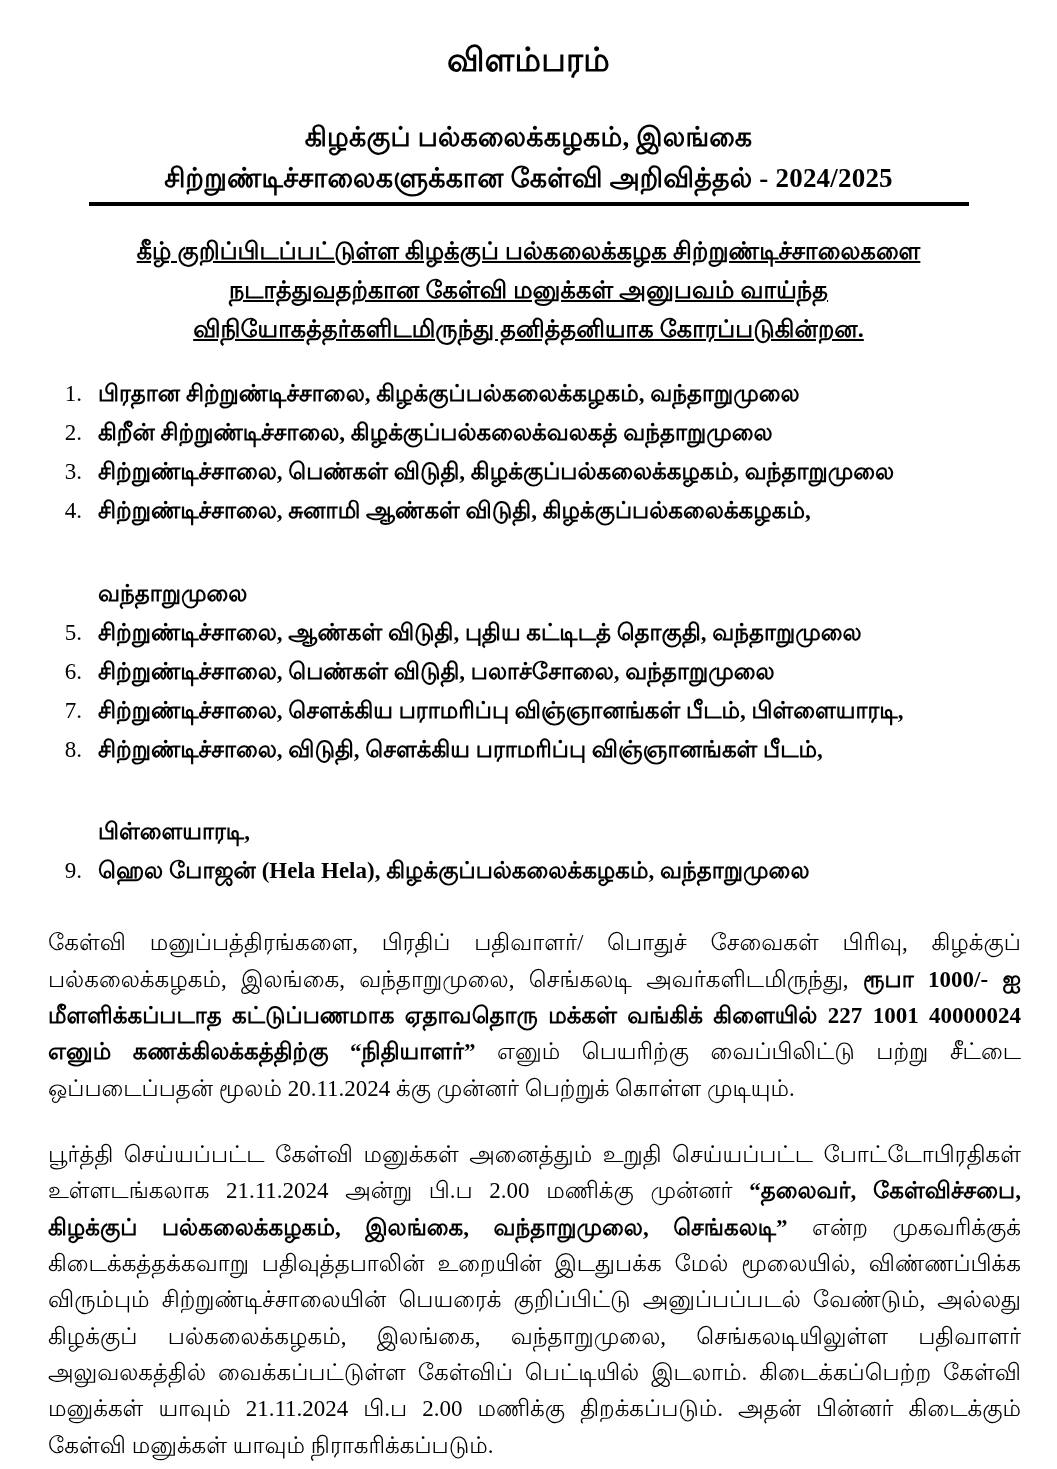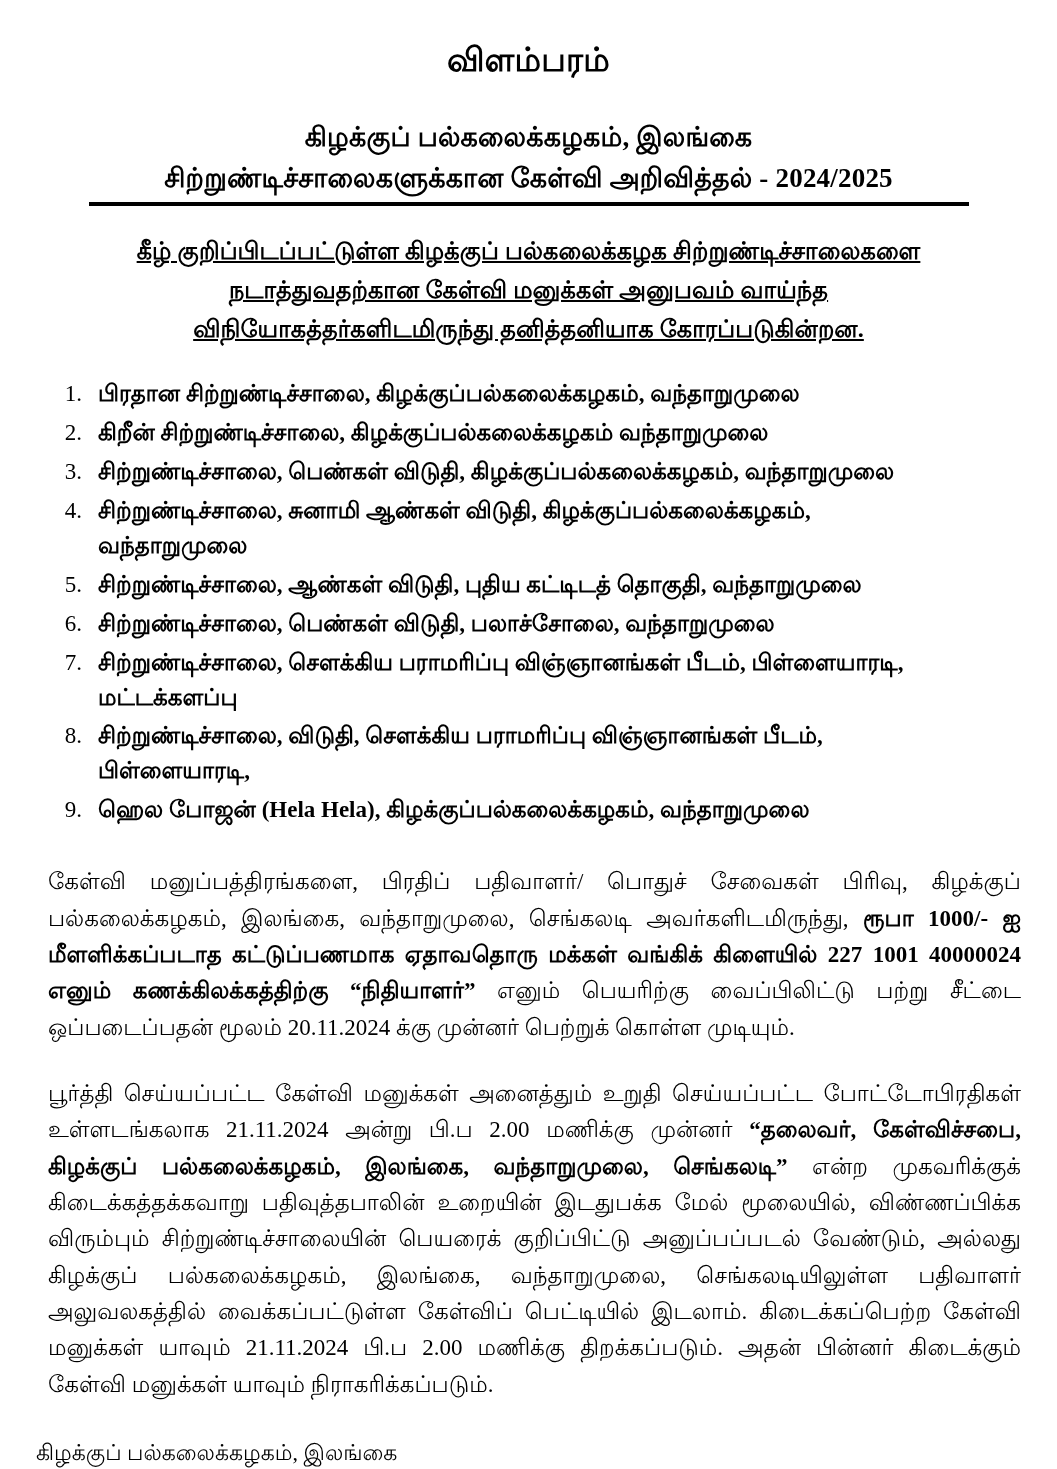--- a/index.html
+++ b/index.html
@@ -82,20 +82,21 @@
     padding-right: 16px;
     box-sizing: content-box;
     font-size: 23px;
   }
   .venue-text {
     flex: 1 1 auto;
     font-weight: bold;
   }
   .venue-text .cont {
     display: block;
+    margin-top: 48px;
   }
 
   
   .para {
     font-size: 23px;
     line-height: 1.58;
     text-align: justify;
     text-justify: inter-word;
     margin: 30px 0 0 12px;
   }
@@ -132,21 +133,21 @@
   <ol class="venue-list">
     <li class="venue-item">
       <span class="venue-num">1.</span>
       <span class="venue-text">
         <span>பிரதான சிற்றுண்டிச்சாலை,   கிழக்குப்பல்கலைக்கழகம், வந்தாறுமுலை</span>
       </span>
     </li>
     <li class="venue-item">
       <span class="venue-num">2.</span>
       <span class="venue-text">
-        <span>கிறீன் சிற்றுண்டிச்சாலை, கிழக்குப்பல்கலைக்கழகம் வந்தாறுமுலை</span>
+        <span>கிறீன் சிற்றுண்டிச்சாலை, கிழக்குப்பல்கலைக்வலகத் வந்தாறுமுலை</span>
       </span>
     </li>
     <li class="venue-item">
       <span class="venue-num">3.</span>
       <span class="venue-text">
         <span>சிற்றுண்டிச்சாலை, பெண்கள் விடுதி, கிழக்குப்பல்கலைக்கழகம், வந்தாறுமுலை</span>
       </span>
     </li>
     <li class="venue-item">
       <span class="venue-num">4.</span>
@@ -164,21 +165,20 @@
     <li class="venue-item">
       <span class="venue-num">6.</span>
       <span class="venue-text">
         <span>சிற்றுண்டிச்சாலை, பெண்கள் விடுதி, பலாச்சோலை, வந்தாறுமுலை</span>
       </span>
     </li>
     <li class="venue-item">
       <span class="venue-num">7.</span>
       <span class="venue-text">
         <span>சிற்றுண்டிச்சாலை, சௌக்கிய பராமரிப்பு விஞ்ஞானங்கள் பீடம், பிள்ளையாரடி,</span>
-        <span class="cont">மட்டக்களப்பு</span>
       </span>
     </li>
     <li class="venue-item">
       <span class="venue-num">8.</span>
       <span class="venue-text">
         <span>சிற்றுண்டிச்சாலை, விடுதி, சௌக்கிய பராமரிப்பு விஞ்ஞானங்கள் பீடம்,</span>
         <span class="cont">பிள்ளையாரடி,</span>
       </span>
     </li>
     <li class="venue-item">

